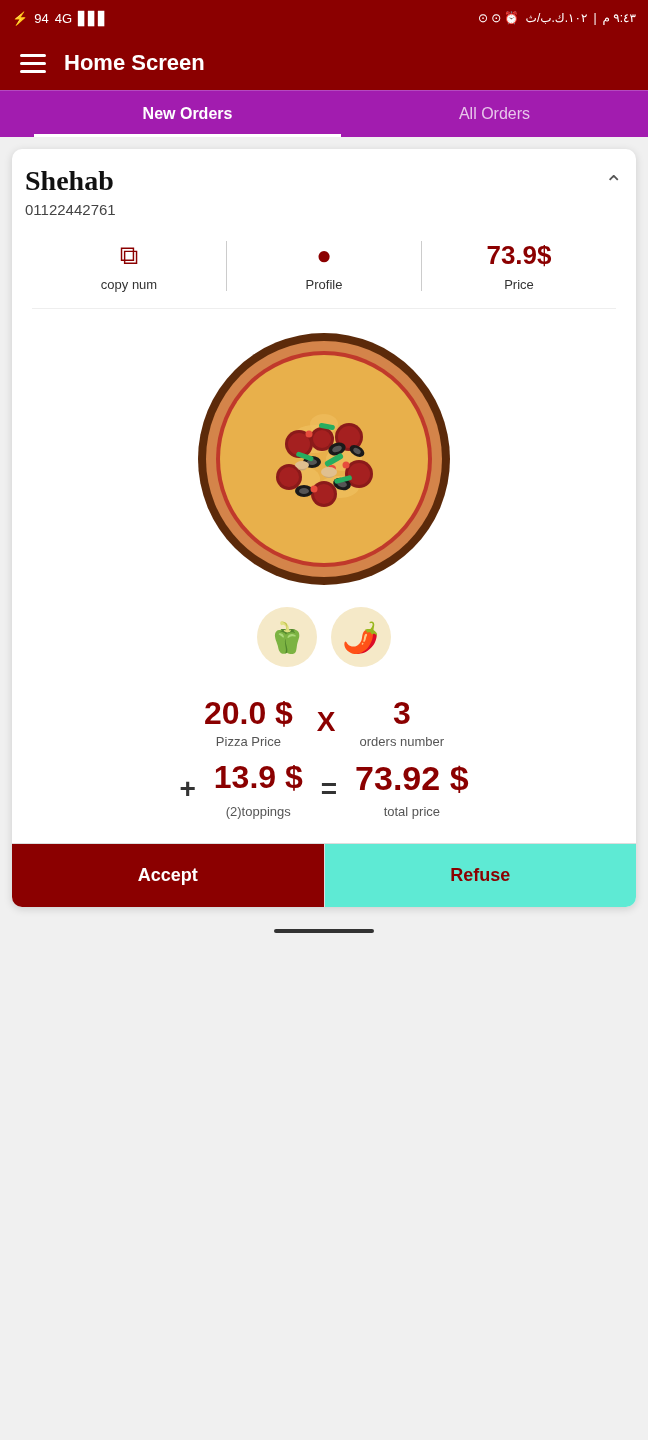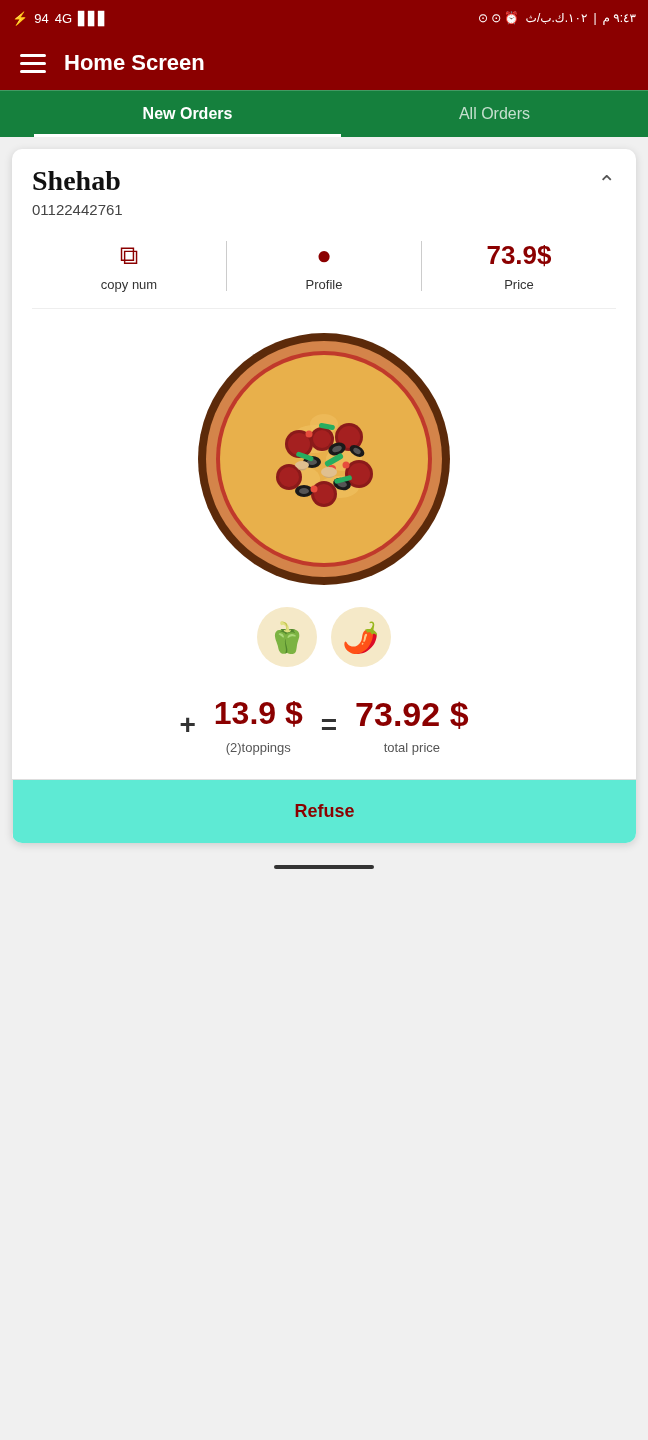--- a/index.html
+++ b/index.html
@@ -58,21 +58,21 @@
       border-radius: 2px;
     }
     .header-title {
       font-size: 22px;
       font-weight: bold;
       color: white;
     }
 
     
     .tabs {
-      background: #15803d;
+      background: #a21caf;
       display: flex;
       border-top: 1px solid rgba(255,255,255,0.2);
       padding-left: 34px;
     }
     .tab {
       flex: 1;
       text-align: center;
       padding: 14px 0;
       color: white;
       font-size: 16px;
@@ -101,21 +101,21 @@
       border-radius: 10px;
       box-shadow: 0 2px 8px rgba(0,0,0,0.15);
       overflow: hidden;
     }
 
     
     .customer-header {
       display: flex;
       justify-content: space-between;
       align-items: flex-start;
-      padding: 16px 20px 12px;
+      padding: 16px 13px 12px;
     }
     .customer-info .customer-name {
       font-size: 28px;
       font-weight: bold;
       color: #111;
       font-family: Georgia, serif;
     }
     .customer-info .customer-phone {
       font-size: 15px;
       color: #444;
@@ -450,36 +450,48 @@
       </svg>
     </div>
 
 
     <div class="ingredients-row">
       <div class="ingredient-badge pepper-bg">🫑</div>
       <div class="ingredient-badge chili-bg">🌶️</div>
     </div>
 
     <div class="pricing-section">
+      <div class="price-row-1">
+        <div class="price-unit">
+          <span class="price-big">20.0 $</span>
+          <span class="price-label">Pizza Price</span>
+        </div>
+        <span class="multiply-sign">X</span>
+        <div class="price-unit">
+          <span class="price-big">3</span>
+          <span class="price-label">orders number</span>
+        </div>
+      </div>
       <div class="price-row-2">
         <span class="plus-sign">+</span>
         <div class="price-unit">
           <span class="topping-price-big">13.9 $</span>
           <span class="topping-label">(2)toppings</span>
         </div>
         <span class="equals-sign">=</span>
         <div class="price-unit">
           <span class="total-price-big">73.92 $</span>
           <span class="total-label">total price</span>
         </div>
       </div>
     </div>
   </div>
 
   <div class="action-buttons">
+    <button class="btn-accept">Accept</button>
     <div class="btn-divider"></div>
     <button class="btn-refuse">Refuse</button>
   </div>
 
 </div>
 
 <div class="bottom-bar">
   <div class="bottom-indicator"></div>
 </div>
 

